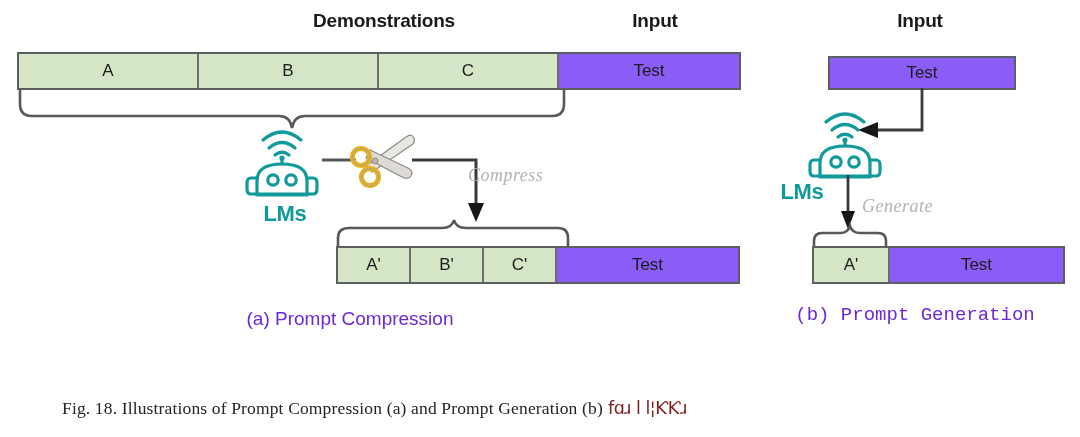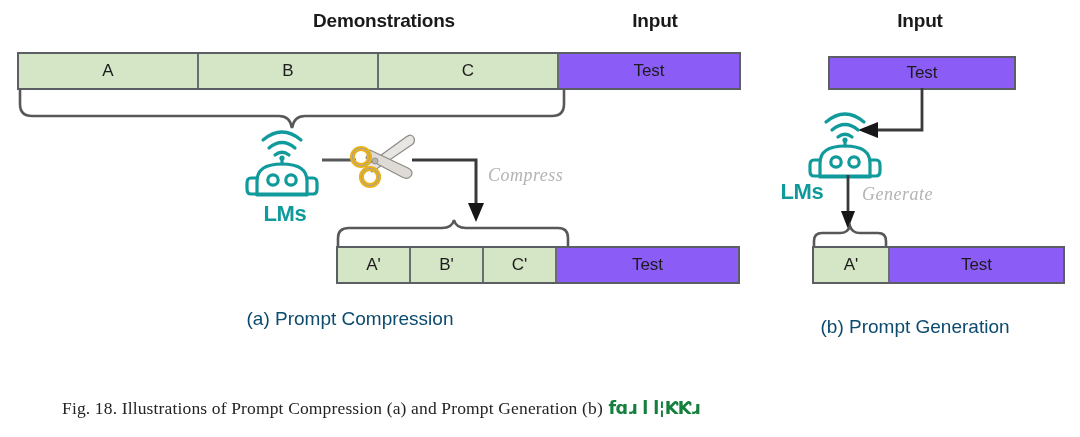--- a/index.html
+++ b/index.html
@@ -54,21 +54,21 @@
     white-space: nowrap;
   }
   .cell.green { background: #d4e6c6; }
   .cell.blue  { background: #8b5cf6; }
   .cell.sep   { border-right: 2px solid #6a6e72; }
 
   
   .subcaption {
     font-family: "Liberation Sans", sans-serif;
     font-size: 19px;
-    color: #0c4a6e;
+    color: #6d28d9;
     text-align: center;
     white-space: nowrap;
   }
 
   
   .lms-label {
     font-family: "Liberation Sans", sans-serif;
     font-weight: bold;
     font-size: 22px;
     color: #109a9c;
@@ -93,23 +93,23 @@
     top: 398px;
     width: 980px;
     font-family: "Liberation Serif", serif;
     font-size: 17.5px;
     color: #242424;
     white-space: nowrap;
     letter-spacing: 0.15px;
   }
   .fig-caption .caption-tail {
     font-family: "DejaVu Sans", sans-serif;
-    font-weight: bold;
+    font-weight: normal;
     letter-spacing: -0.5px;
-    color: #15803d;
+    color: #7f1d1d;
   }
 
   svg { overflow: visible; }
 </style>
 </head>
 <body>
 
 <div id="figure-root">
 
   <div class="col-header abs" style="left:184px; top:10px; width:400px;">Demonstrations</div>
@@ -168,21 +168,21 @@
       <circle cx="20" cy="49" r="8.6" fill="none" stroke="#e8b21c" stroke-width="5"></circle>
       <circle cx="20" cy="49" r="8.6" fill="none" stroke="#a7a29a" stroke-width="1"></circle>
     </g>
   </svg>
 
   <svg class="abs" style="left:412px; top:148px;" width="80" height="82">
     <path d="M0,12 L64,12 L64,58" fill="none" stroke="#3a3a3a" stroke-width="3"></path>
     <path d="M64,74 L56,55 L72,55 Z" fill="#17171a"></path>
   </svg>
 
-  <div class="action-label abs" style="left:488px; top:165px;">Compress</div>
+  <div class="action-label abs" style="left:468px; top:165px;">Compress</div>
 
   <svg class="abs" style="left:336px; top:224px;" width="234" height="26">
     <path d="M2,24 L2,14 Q2,4 13,4 L106,4 Q116,4 118,-4 Q120,4 130,4 L222,4 Q232,4 232,14 L232,24" fill="none" stroke="#58585a" stroke-width="2.6" stroke-linecap="round"></path>
   </svg>
 
   <div class="seq-row" style="left:336px; top:246px; width:404px; height:38px;">
     <div class="cell green sep" style="width:73px;">A'</div>
     <div class="cell green sep" style="width:73px;">B'</div>
     <div class="cell green sep" style="width:73px;">C'</div>
     <div class="cell blue" style="width:181px;">Test</div>
@@ -217,30 +217,30 @@
     </g>
   </svg>
 
   <div class="lms-label abs" style="left:770px; top:179px; width:64px; text-align:center;">LMs</div>
 
   <svg class="abs" style="left:838px; top:175px;" width="20" height="58">
     <line x1="10" y1="0" x2="10" y2="40" stroke="#3a3a3a" stroke-width="2.8"></line>
     <path d="M10,54 L3,36 L17,36 Z" fill="#17171a"></path>
   </svg>
 
-  <div class="action-label abs" style="left:862px; top:184px;">Generate</div>
+  <div class="action-label abs" style="left:862px; top:196px;">Generate</div>
 
   <svg class="abs" style="left:812px; top:228px;" width="78" height="22">
     <path d="M2,20 L2,13 Q2,5 10,5 L28,5 Q36,5 38,-2 Q40,5 48,5 L66,5 Q74,5 74,13 L74,20" fill="none" stroke="#58585a" stroke-width="2.6" stroke-linecap="round"></path>
   </svg>
 
   <div class="seq-row" style="left:812px; top:246px; width:253px; height:38px;">
     <div class="cell green sep" style="width:76px;">A'</div>
     <div class="cell blue" style="width:173px;">Test</div>
   </div>
 
-  <div class="subcaption abs" style="left:770px; top:316px; width:290px;">(b) Prompt Generation</div>
+  <div class="subcaption abs" style="left:770px; top:304px; width:290px;font-family:Liberation Mono, monospace;">(b) Prompt Generation</div>
 
   <div class="fig-caption">
     <span>Fig. 18.  Illustrations of Prompt Compression (a) and Prompt Generation (b)</span><span class="caption-tail"> fɑɹ l l¦ƘƘɹ</span>
   </div>
 
 </div>
 
 </body></html>

